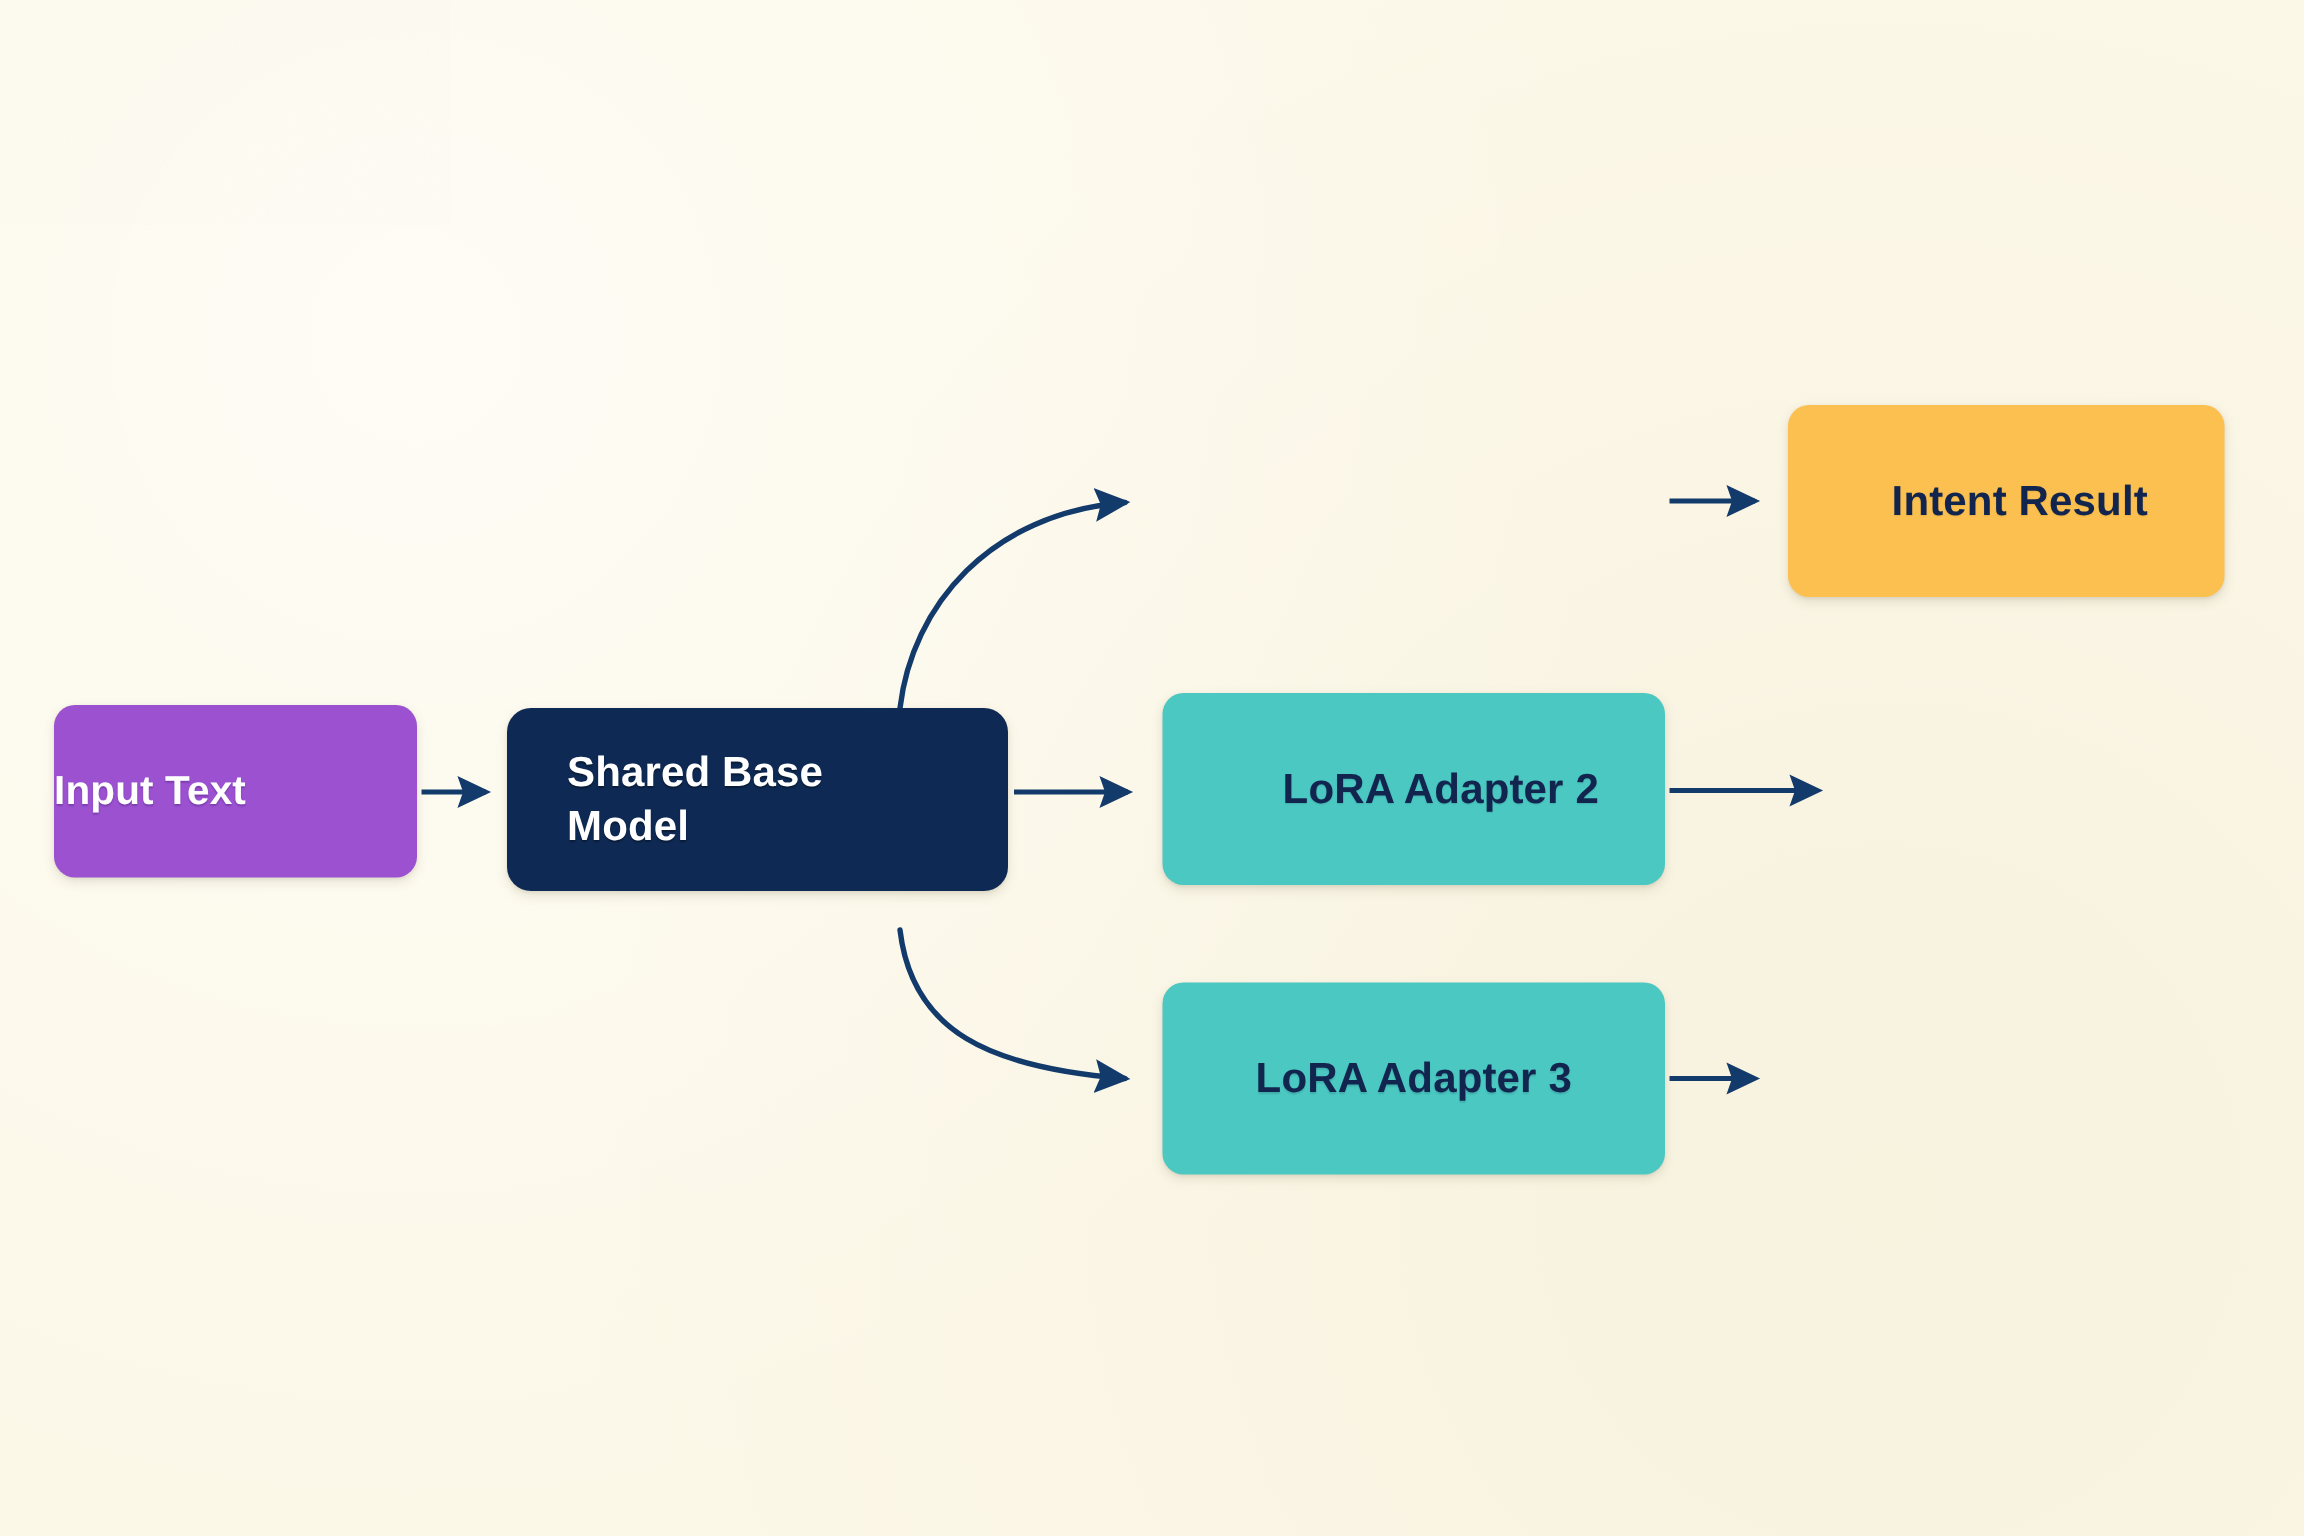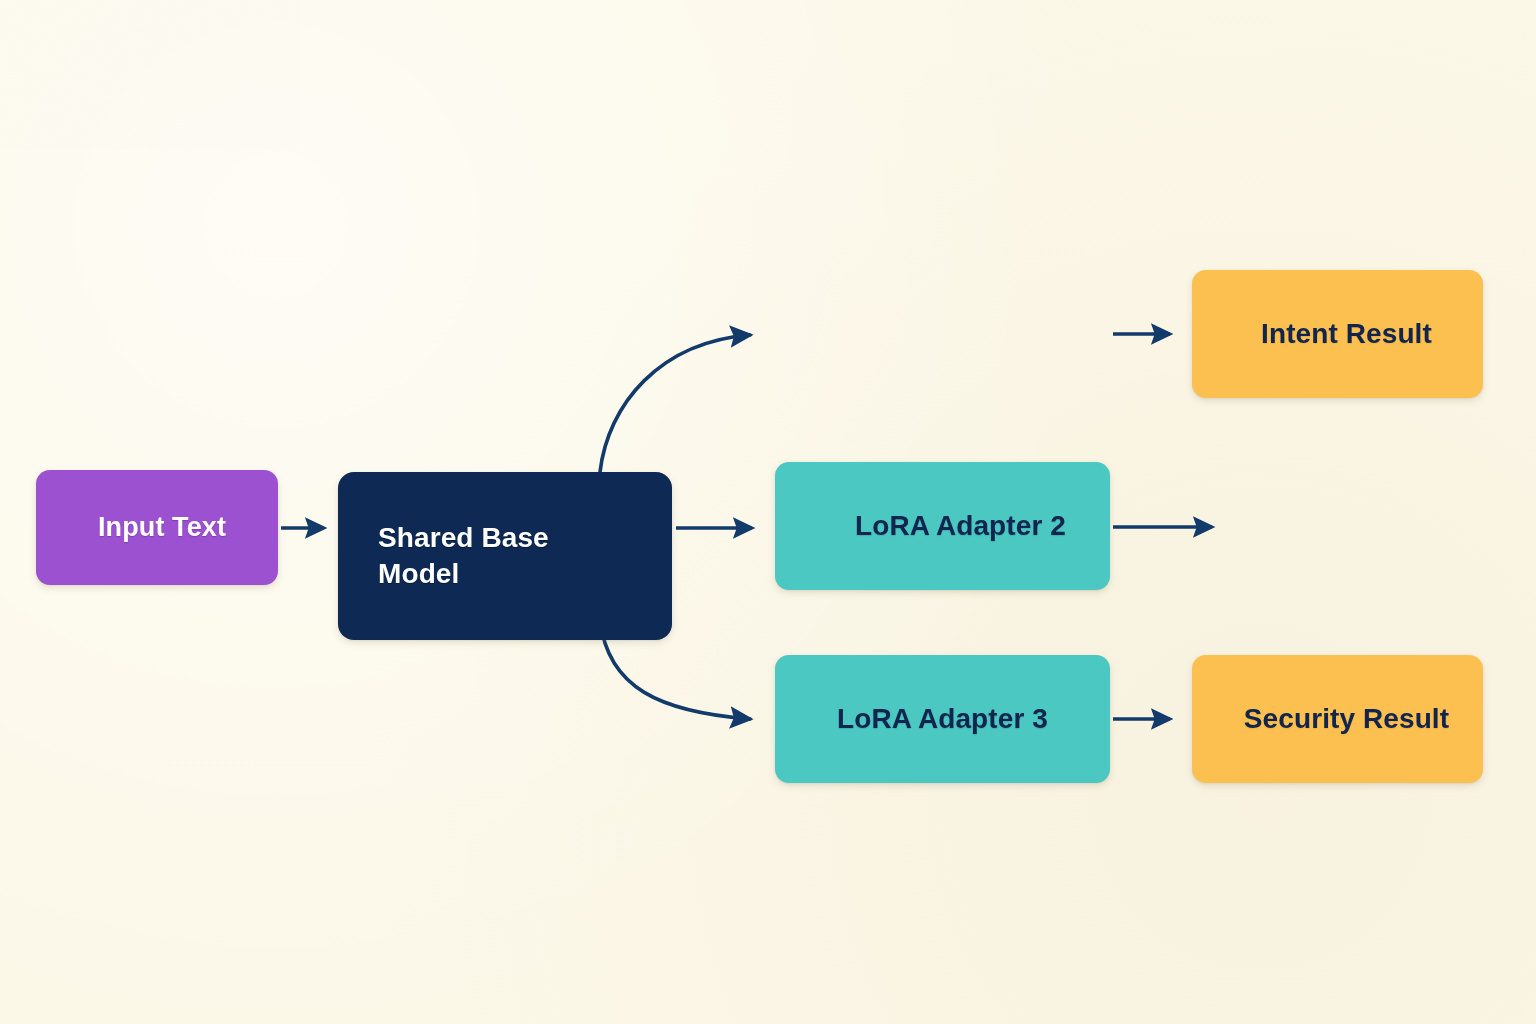--- a/index.html
+++ b/index.html
@@ -54,30 +54,28 @@
     left: 36px;
     top: 470px;
     width: 242px;
     height: 115px;
     background: #9b51d0;
     justify-content: center;
   }
   .node-input .label {
     color: #ffffff;
     font-size: 27px;
-    text-align: center;
     text-shadow: 0 1px 1px rgba(60,20,100,0.30);
-    padding-left: 10px;
   }
   
   .node-base {
     left: 338px;
     top: 472px;
     width: 334px;
-    height: 168px;
+    height: 122px;
     background: #0e2a54;
     border-radius: 16px;
     justify-content: flex-start;
     padding: 0 0 0 40px;
   }
   .node-base .label {
     color: #ffffff;
     font-size: 28px;
     text-align: left;
     text-shadow: 0 1px 1px rgba(0,0,0,0.35);
@@ -172,17 +170,14 @@
 
   <div class="node node-adapter adapter-row-3">
     <span class="label">LoRA Adapter 3</span>
   </div>
 
   <div class="node node-result result-row-1">
     <span class="label">Intent Result</span>
   </div>
 
 
-  <div class="node node-result result-row-3">
-    <span class="label">Security Result</span>
-  </div>
 
 </div>
 
 </body></html>

